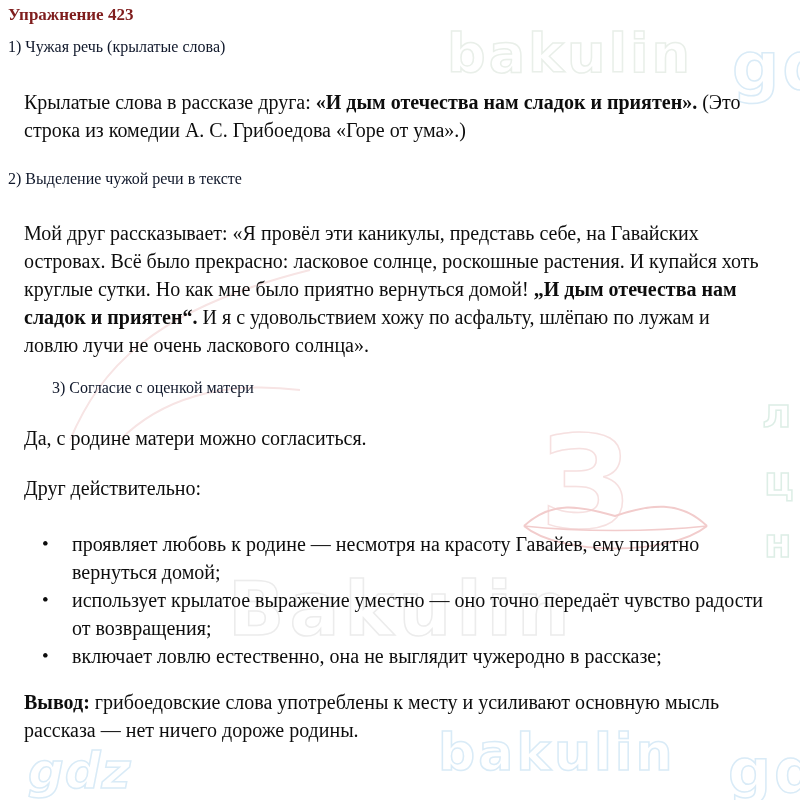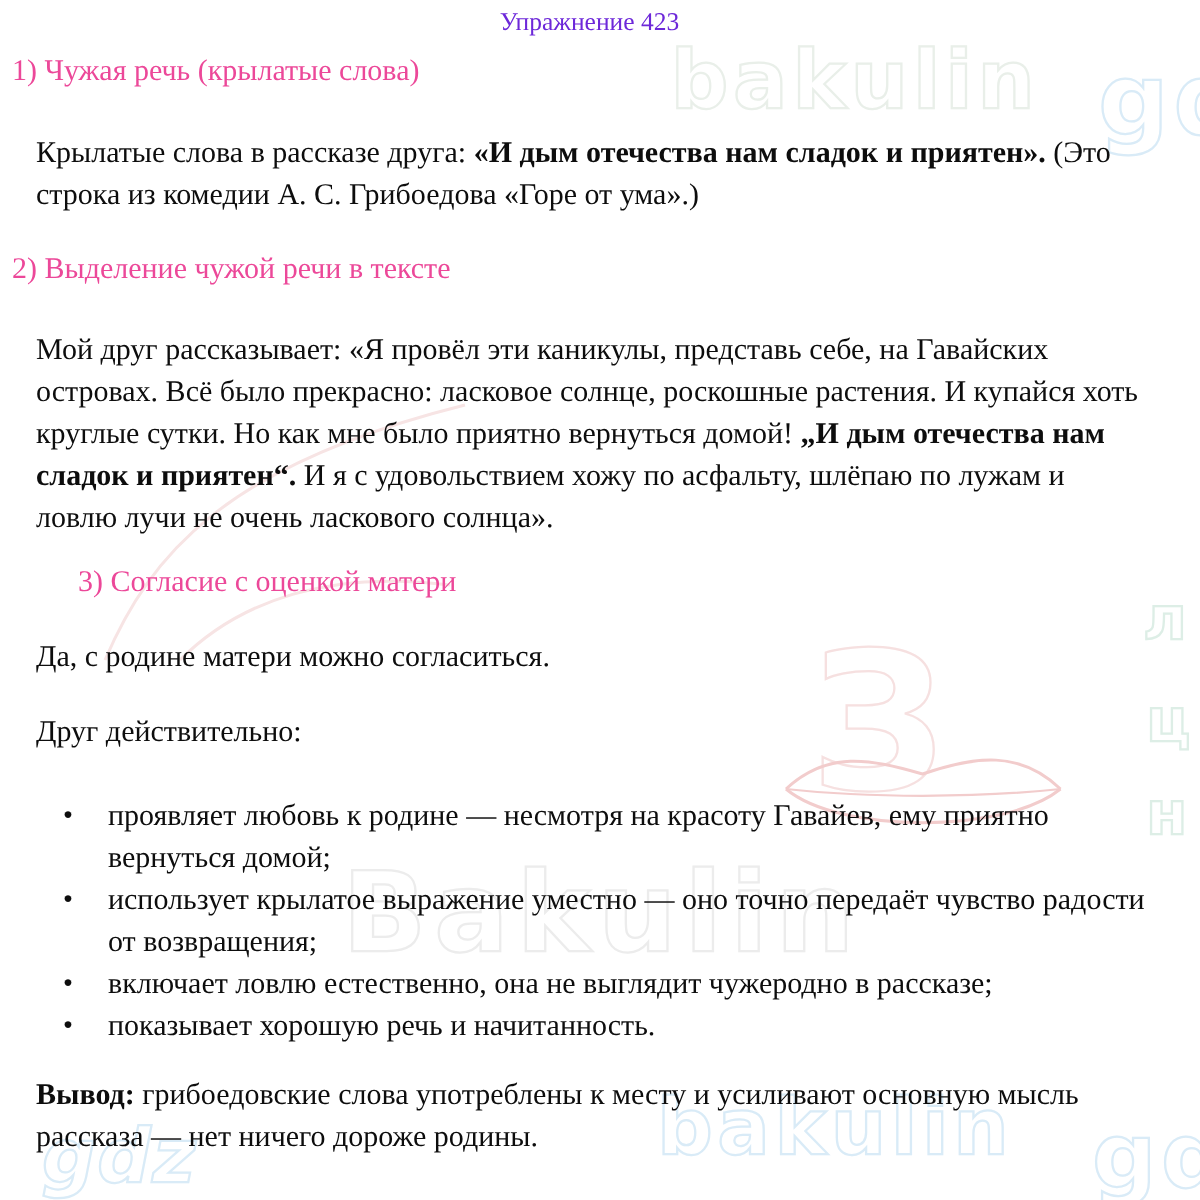--- a/index.html
+++ b/index.html
@@ -37,30 +37,29 @@
   
   .content {
     position: relative;
     z-index: 1;
     padding: 5px 22px 0 8px;
   }
   .doc-title {
     margin: 0;
     font-size: 17px;
     line-height: 20px;
-    font-weight: normal;
-    color: #6d28d9;
-    text-align: center;
+    font-weight: bold;
+    color: #7f1d1d;
   }
   .section-heading {
     margin: 0;
-    font-size: 20px;
+    font-size: 16px;
     line-height: 24px;
     font-weight: normal;
-    color: #ec4899;
+    color: #0f172a;
   }
   .h1 { margin-top: 10px; }
   .h2 { margin-top: 23px; }
   .h3 { margin-top: 17px; margin-left: 44px; }
 
   p.body-text {
     margin: 16px;
     font-size: 20px;
     line-height: 28px;
   }
@@ -132,18 +131,17 @@
   <h2 class="section-heading h3">3) Согласие с оценкой матери</h2>
 
   <p class="body-text" id="agree">Да, с родине матери можно согласиться.</p>
 
   <p class="body-text" id="intro">Друг действительно:</p>
 
   <ul class="points">
     <li>проявляет любовь к родине — несмотря на красоту Гавайев, ему приятно вернуться домой;</li>
     <li>использует крылатое выражение уместно — оно точно передаёт чувство радости от возвращения;</li>
     <li>включает ловлю естественно, она не выглядит чужеродно в рассказе;</li>
-    <li>показывает хорошую речь и начитанность.</li>
   </ul>
 
   <p class="body-text" id="conclusion"><b>Вывод:</b><span> грибоедовские слова употреблены к месту и усиливают основную мысль рассказа — нет ничего дороже родины.</span></p>
 
 </div>
 
 </body></html>

